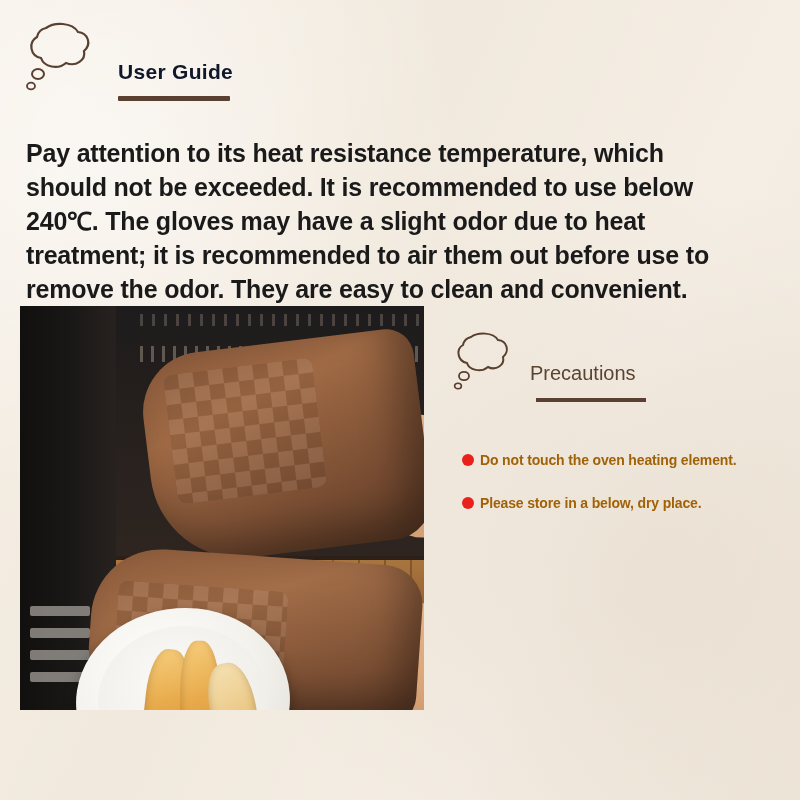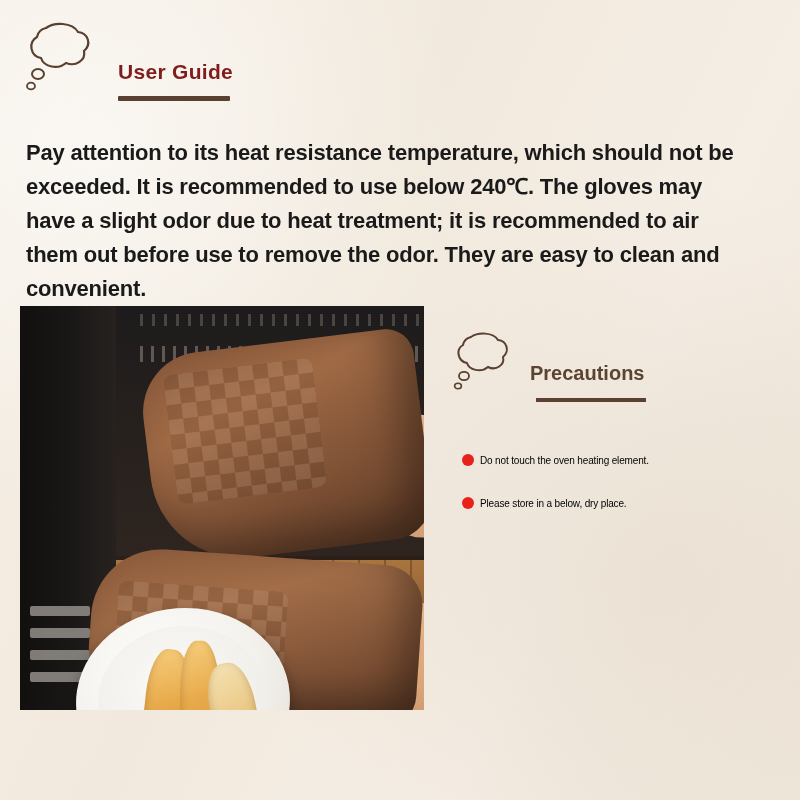--- a/index.html
+++ b/index.html
@@ -44,40 +44,40 @@
     top: 2px;
     width: 72px;
     height: 76px;
   }
   .section-title {
     position: absolute;
     left: 96px;
     top: 42px;
     font-size: 21px;
     font-weight: bold;
-    color: #7f1d1d;
+    color: #0f172a;
     letter-spacing: 0.3px;
   }
   .title-underline {
     position: absolute;
     left: 96px;
     top: 78px;
     width: 112px;
     height: 5px;
     background: #5a4030;
     border-radius: 1px;
   }
 
   
   .intro {
     position: absolute;
     left: 26px;
     top: 136px;
     width: 724px;
-    font-size: 22px;
+    font-size: 25px;
     line-height: 34px;
     color: #1a1a1a;
     font-weight: 600;
     letter-spacing: -0.2px;
   }
 
   
   .photo {
     position: absolute;
     left: 20px;
@@ -218,45 +218,45 @@
     left: 0;
     top: 0;
     width: 62px;
     height: 64px;
   }
   .prec-title {
     position: absolute;
     left: 78px;
     top: 32px;
     font-size: 20px;
-    font-weight: bold;
+    font-weight: normal;
     color: #5a4432;
   }
   .prec-underline {
     position: absolute;
     left: 84px;
     top: 68px;
     width: 110px;
     height: 4px;
     background: #5a4030;
   }
   .prec-list {
     position: absolute;
     left: 10px;
     top: 118px;
     width: 318px;
   }
   .prec-item {
     position: relative;
     padding-left: 18px;
     margin-bottom: 18px;
-    font-size: 10px;
+    font-size: 14px;
     line-height: 25px;
-    color: #000000;
-    font-weight: 400;
+    color: #a16207;
+    font-weight: 700;
     letter-spacing: -0.15px;
   }
   .bullet {
     position: absolute;
     left: 0;
     top: 6px;
     width: 12px;
     height: 12px;
     border-radius: 50%;
     background: #e8221b;

